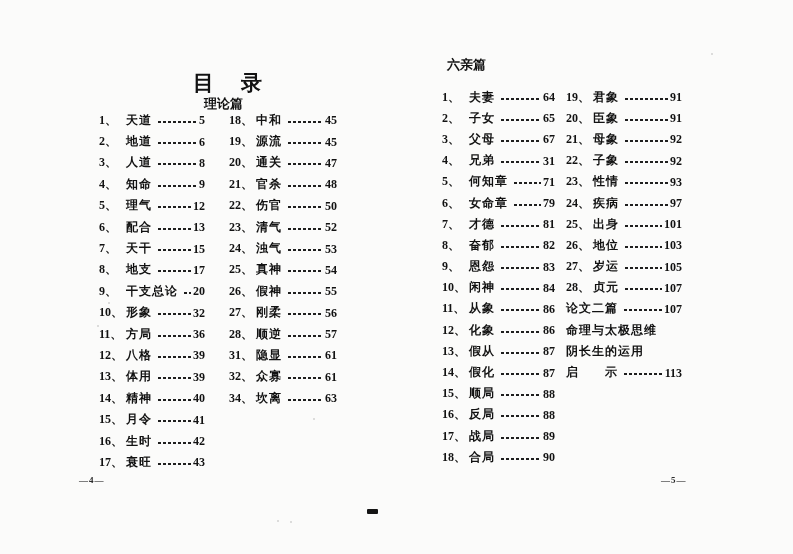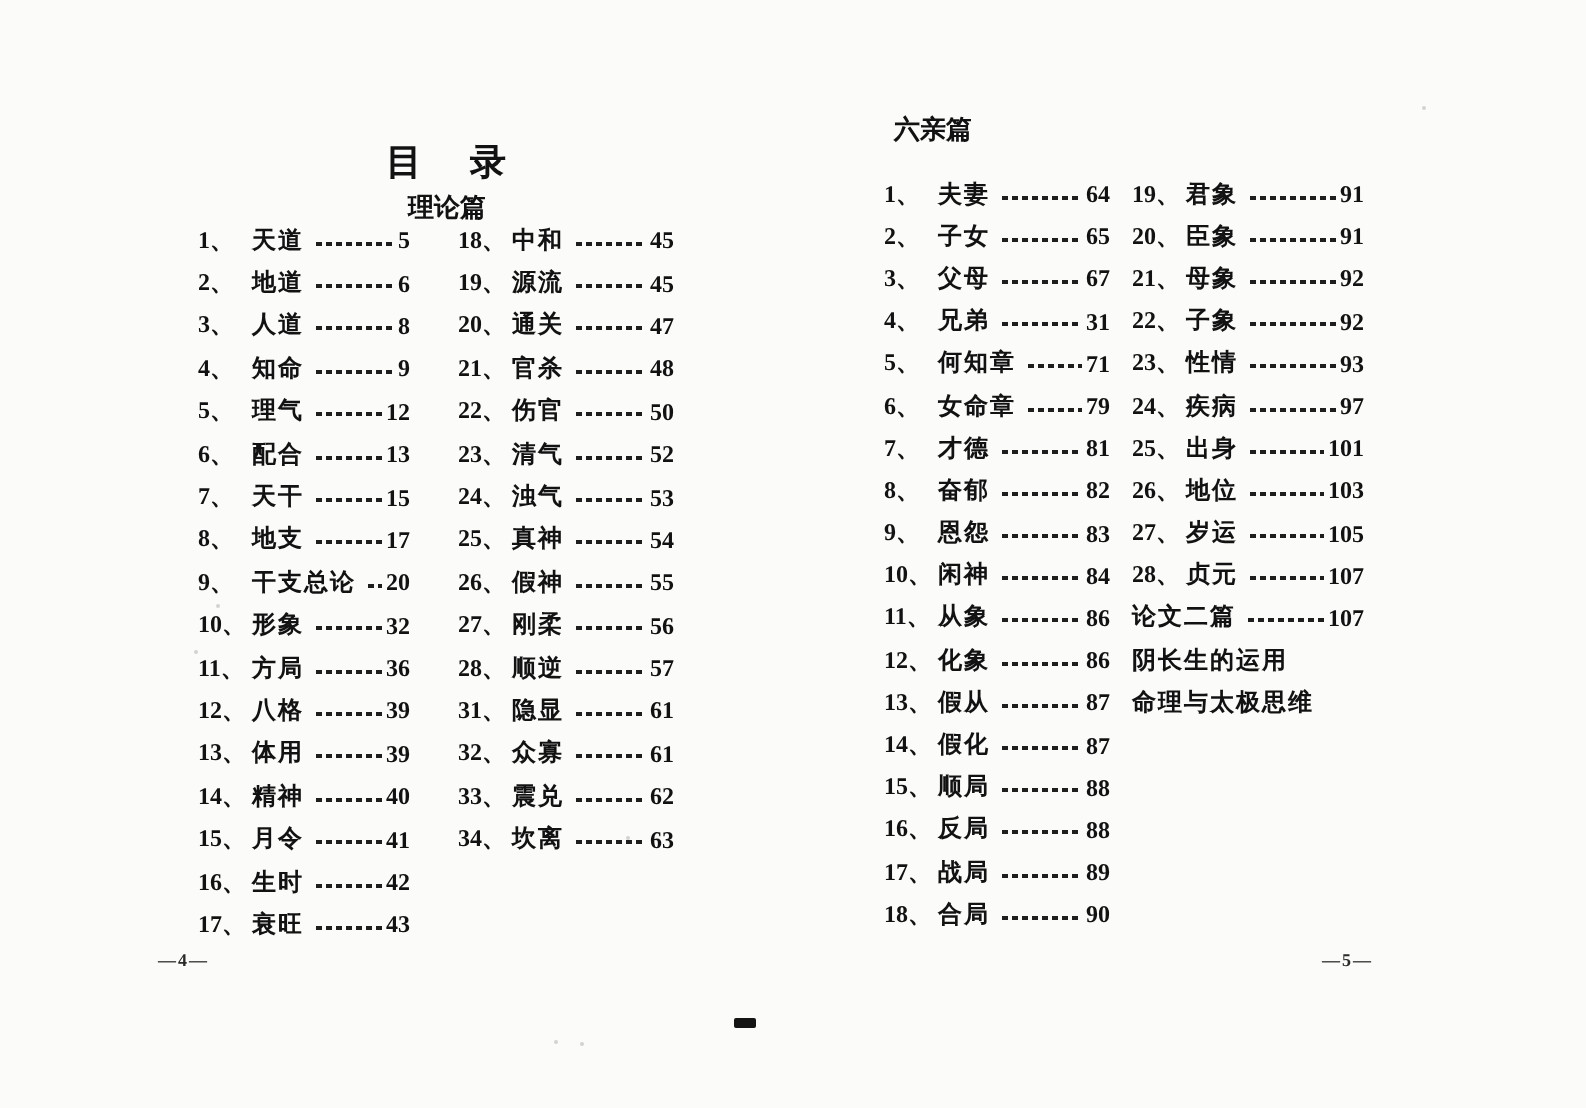--- a/index.html
+++ b/index.html
@@ -5,21 +5,21 @@
   html,body{margin:0;padding:0;}
   body{
     width:793px;height:554px;overflow:hidden;
     background:#fbfbfa;
     font-family:"Liberation Serif","DejaVu Serif",serif;
     color:#121212;
   }
   .screen{position:relative;width:793px;height:554px;}
   .h-title{
     position:absolute;left:193px;top:69px;
-    font-size:18px;font-weight:bold;letter-spacing:3px;white-space:nowrap;
+    font-size:21px;font-weight:bold;letter-spacing:3px;white-space:nowrap;
   }
   .h-section{
     position:absolute;font-size:13px;font-weight:bold;white-space:nowrap;
   }
   .sec-left{left:204px;top:95px;}
   .sec-right{left:447px;top:56px;}
   .col{position:absolute;}
   .row{
     display:flex;align-items:center;height:21.4px;
     font-size:12px;font-weight:bold;white-space:nowrap;line-height:1;
@@ -229,26 +229,20 @@
         <span class="leader"></span>
         <span class="pg">61</span>
       </div>
       <div class="row">
         <span class="num">32、</span>
         <span class="t">众寡</span>
         <span class="leader"></span>
         <span class="pg">61</span>
       </div>
       <div class="row">
-        <span class="num">33、</span>
-        <span class="t">震兑</span>
-        <span class="leader"></span>
-        <span class="pg">62</span>
-      </div>
-      <div class="row">
         <span class="num">34、</span>
         <span class="t">坎离</span>
         <span class="leader"></span>
         <span class="pg">63</span>
       </div>
     </div>
 
   <div class="footer footer-left">—4—</div>
 
   <div class="h-section sec-right">六亲篇</div>
@@ -423,24 +417,29 @@
         <span class="t">贞元</span>
         <span class="leader"></span>
         <span class="pg">107</span>
       </div>
       <div class="row">
         <span class="t">论文二篇</span>
         <span class="leader"></span>
         <span class="pg">107</span>
       </div>
       <div class="row">
+        <span class="t">命理与太极思维</span>
+      </div>
+      <div class="row">
         <span class="t">阴长生的运用</span>
       </div>
       <div class="row">
-        <span class="t">命理与太极思维</span>
+        <span class="t">启　　示</span>
+        <span class="leader"></span>
+        <span class="pg">113</span>
       </div>
     </div>
 
   <div class="footer footer-right">—5—</div>
 
   <div class="ink-mark"></div>
   <div class="speck" style="left:277px;top:520px;"></div>
   <div class="speck" style="left:290px;top:521px;"></div>
   <div class="speck" style="left:108px;top:302px;"></div>
   <div class="speck" style="left:97px;top:325px;"></div>

